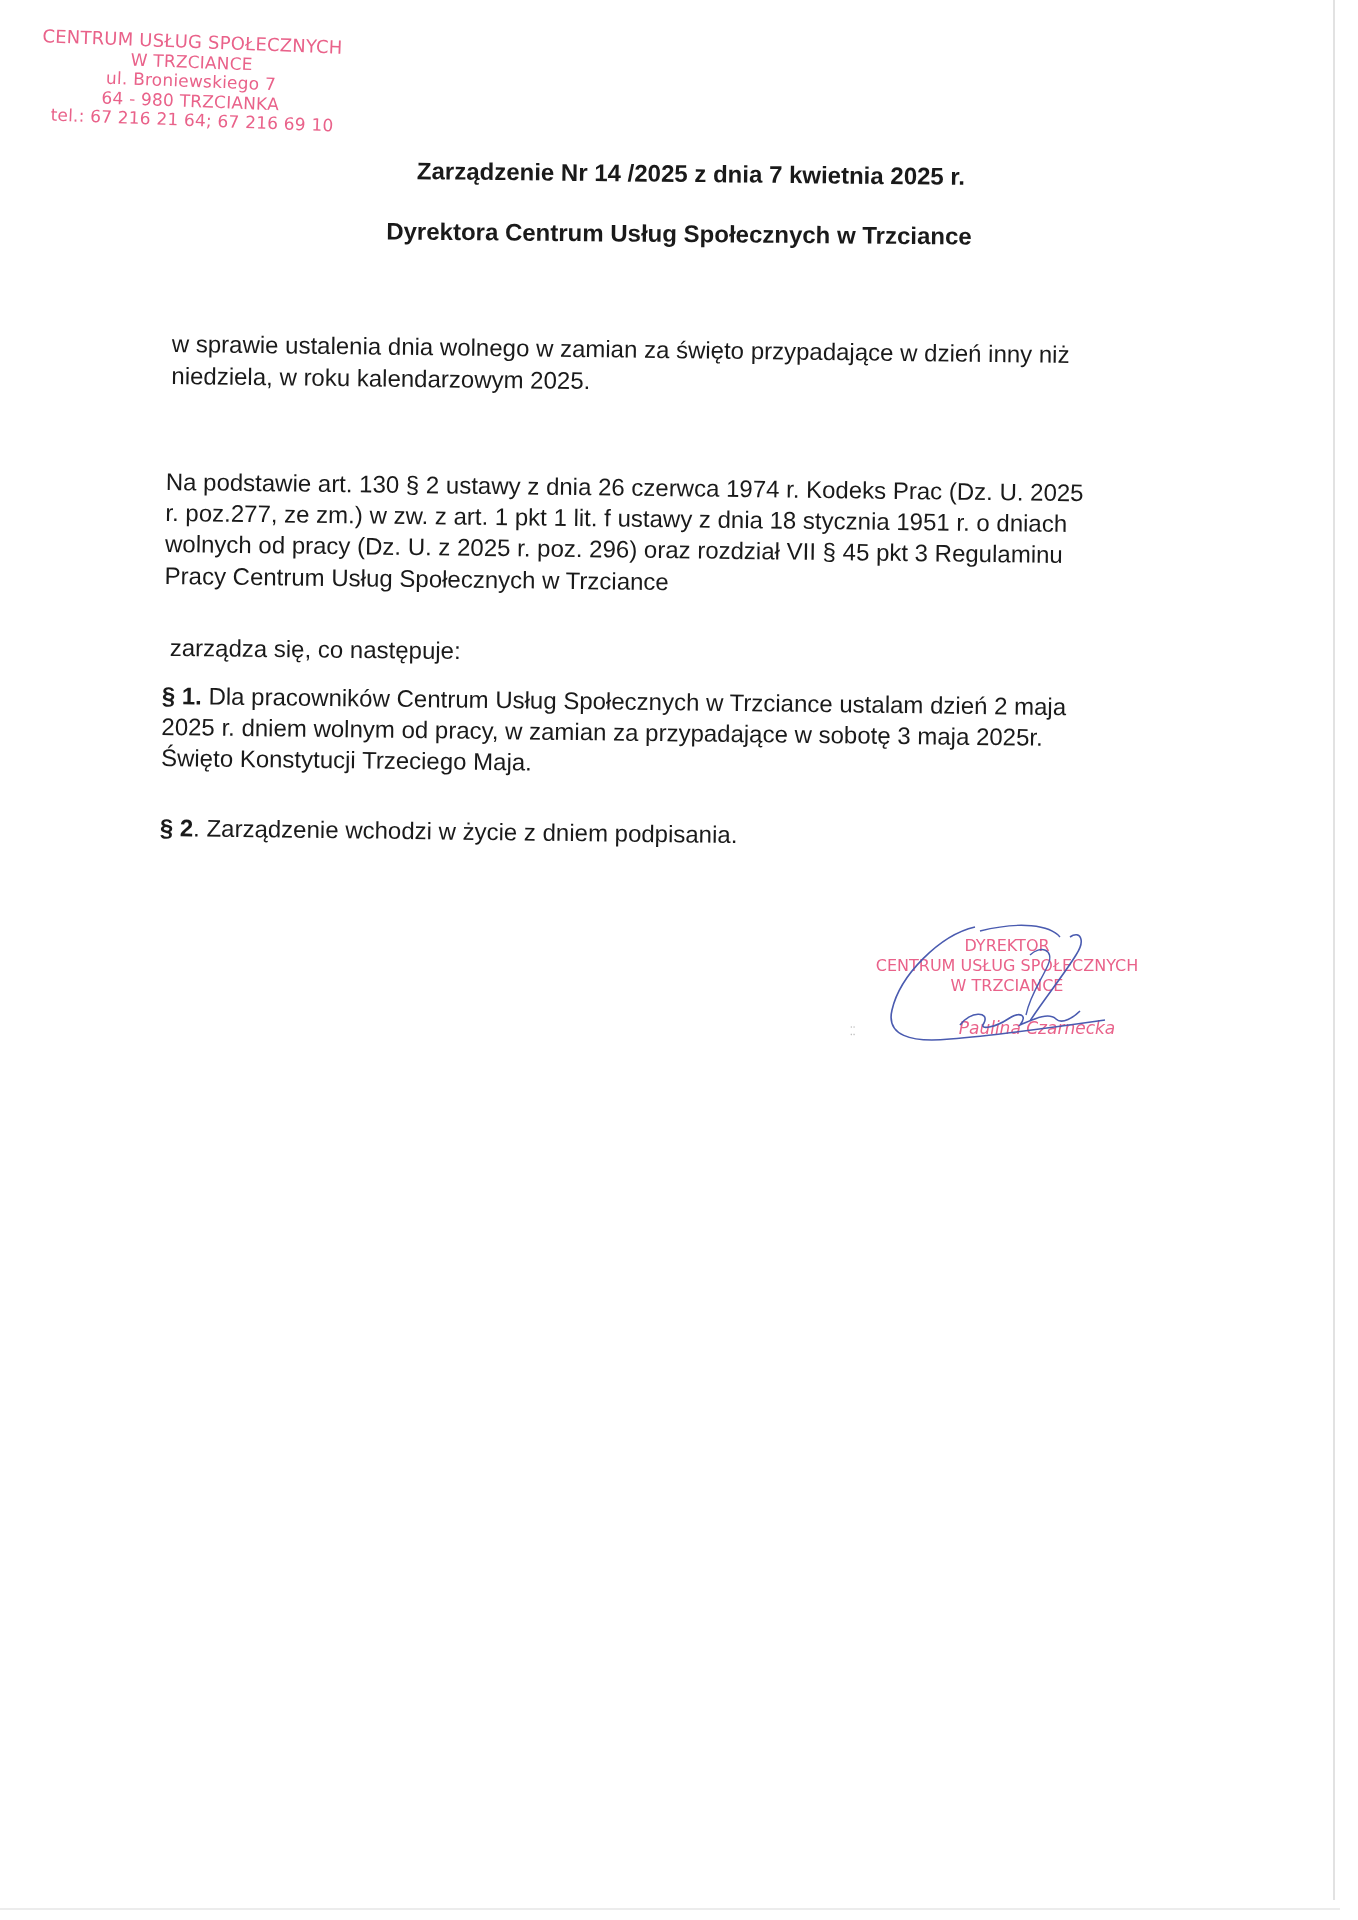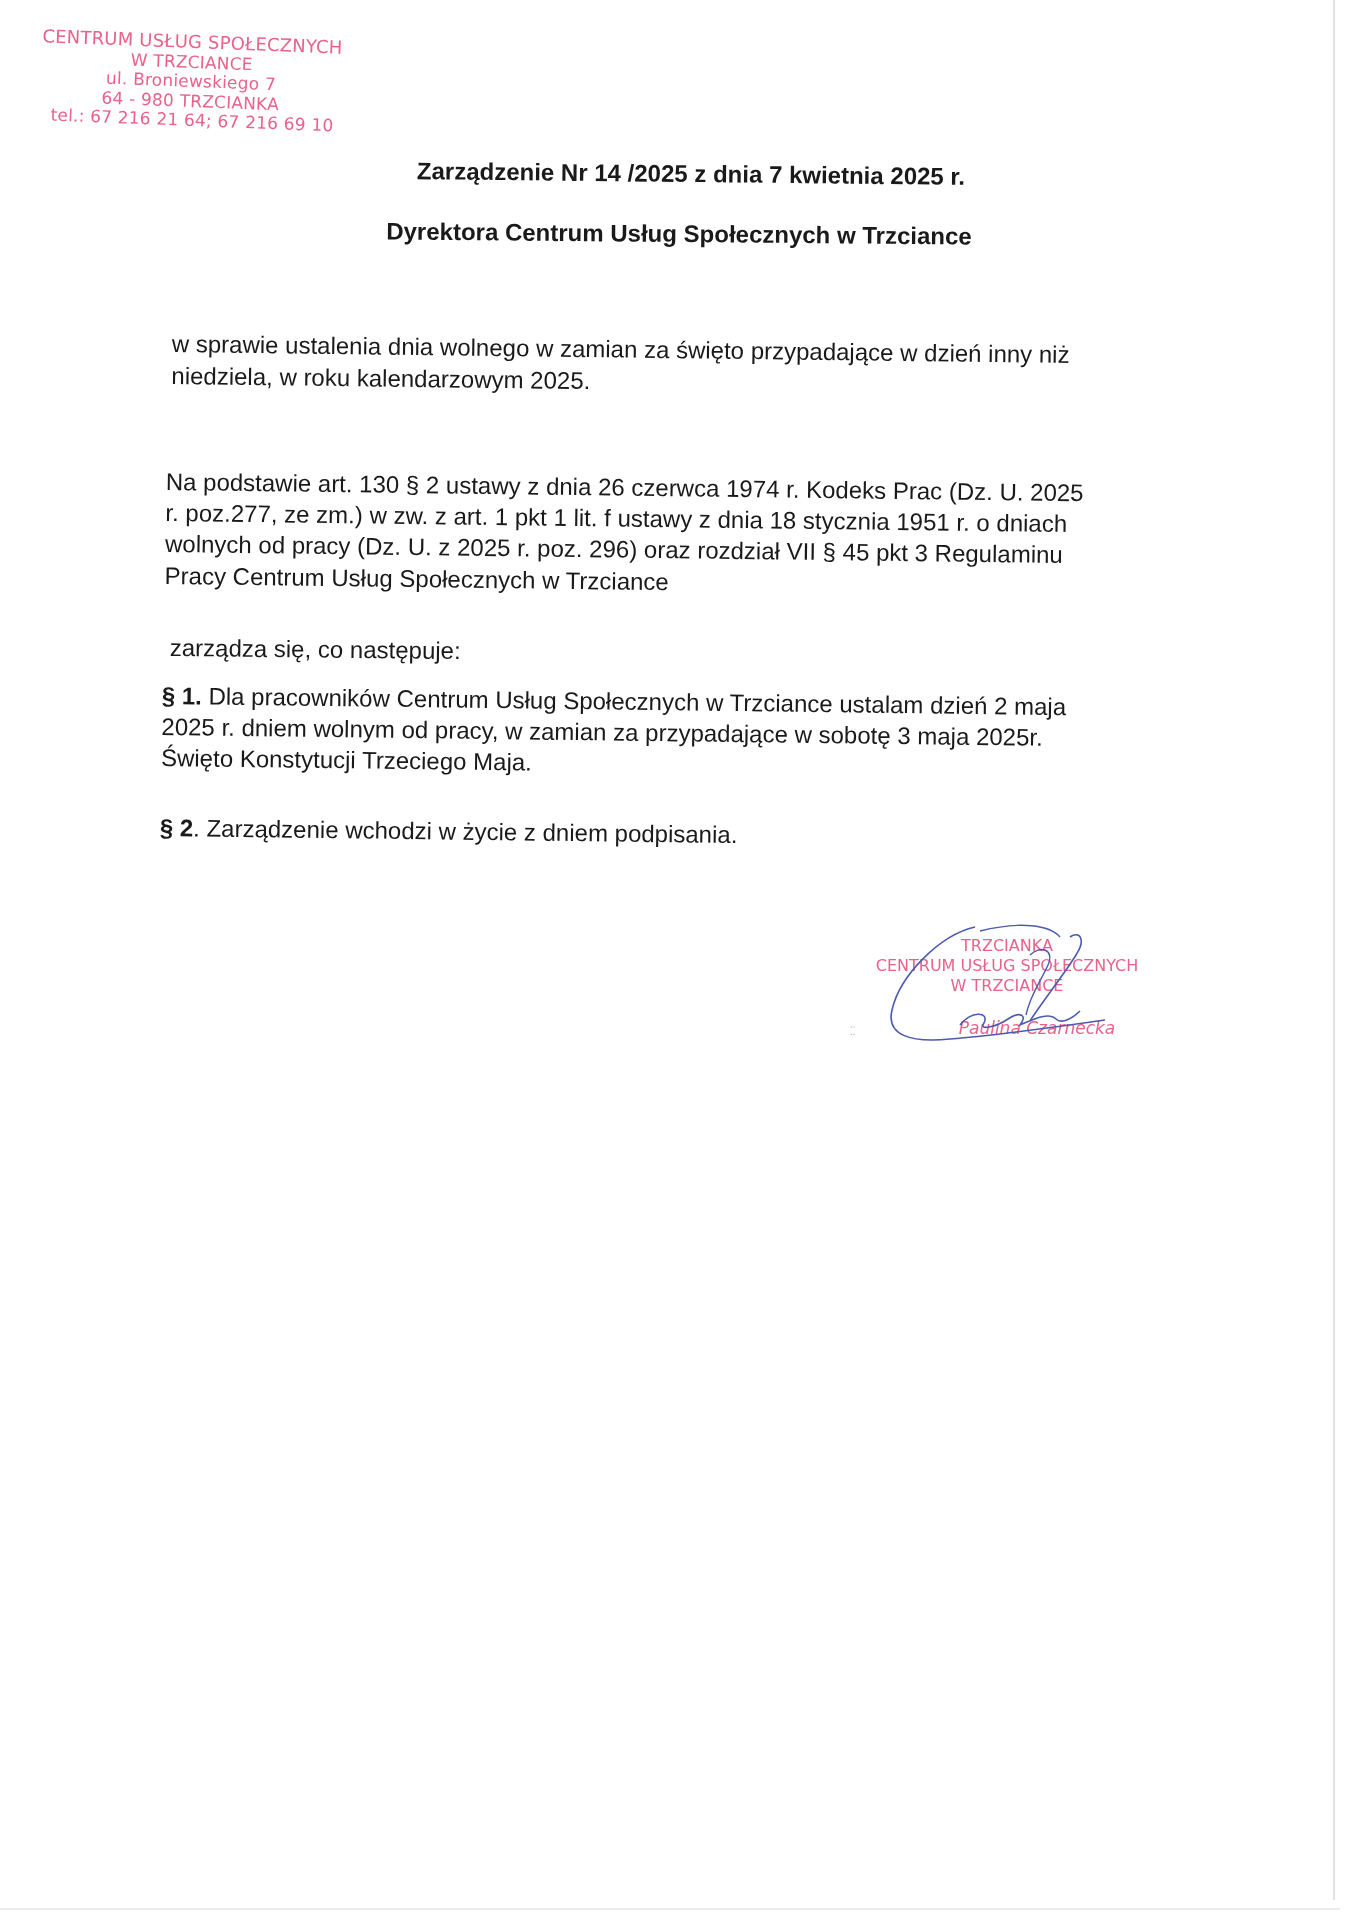--- a/index.html
+++ b/index.html
@@ -70,21 +70,21 @@
     <span class="line"><span class="sect">§ 1.</span><span> Dla pracowników Centrum Usług Społecznych w Trzciance ustalam dzień 2 maja</span></span>
     <span class="line">2025 r. dniem wolnym od pracy, w zamian za przypadające w sobotę 3 maja 2025r.</span>
     <span class="line">Święto Konstytucji Trzeciego Maja.</span>
   </div>
 
   <div class="para p-s2">
     <span class="line"><span class="sect">§ 2</span><span>. Zarządzenie wchodzi w życie z dniem podpisania.</span></span>
   </div>
 
   <div class="stamp sig-stamp">
-    <div>TRZCIANKA</div>
+    <div>DYREKTOR</div>
     <div>CENTRUM USŁUG SPOŁECZNYCH</div>
     <div>W TRZCIANCE</div>
     <div class="name">Paulina Czarnecka</div>
   </div>
   <div class="sig-dots">⁚⁚</div>
 
   <svg class="signature" viewBox="0 0 240 140">
     <path d="M95 12 C 60 20, 20 60, 12 95 C 6 120, 30 128, 70 124 C 120 120, 190 110, 225 105" fill="none" stroke="#4a5bb0" stroke-width="1.6"></path>
     <path d="M100 16 C 140 6, 170 10, 180 22" fill="none" stroke="#4a5bb0" stroke-width="1.4"></path>
     <path d="M190 22 C 200 15, 206 25, 196 40 C 185 58, 160 90, 150 106" fill="none" stroke="#4a5bb0" stroke-width="1.6"></path>

